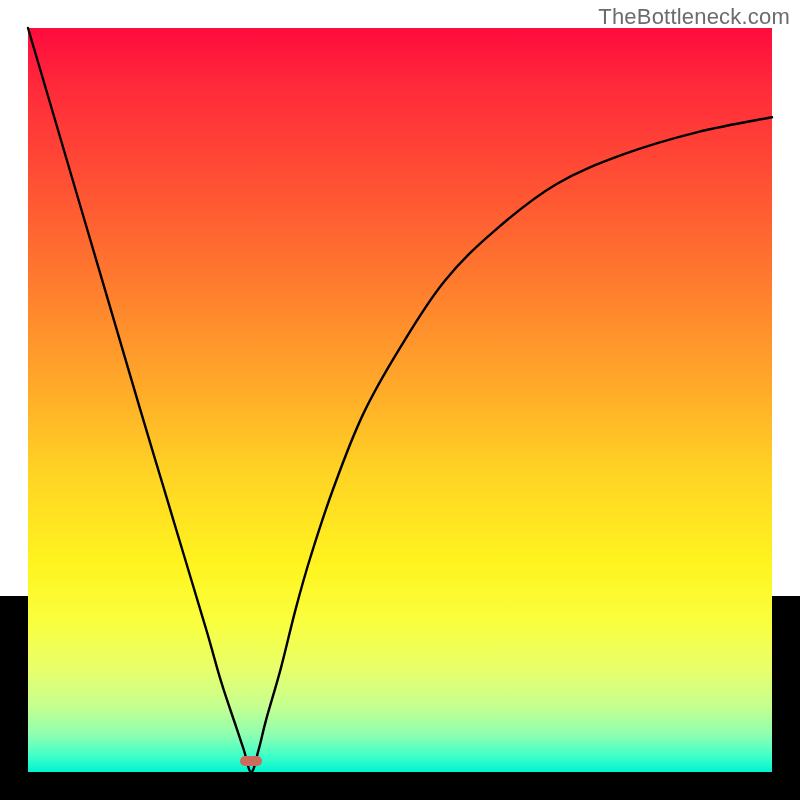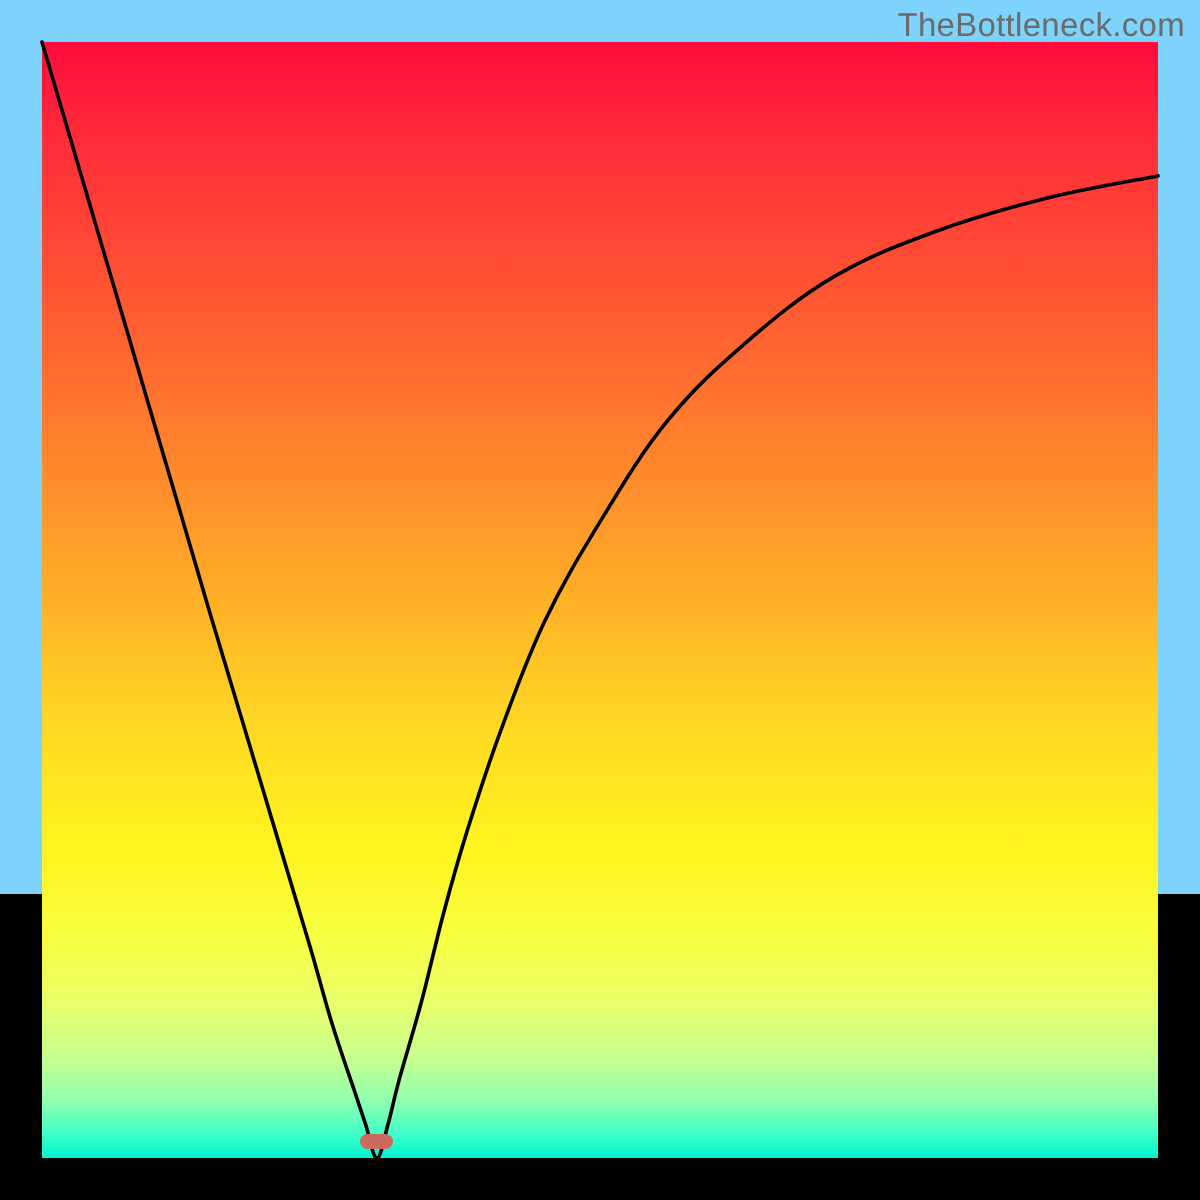--- a/index.html
+++ b/index.html
@@ -8,21 +8,21 @@
     width: 800px;
     height: 800px;
     overflow: hidden;
     background: #000;
     font-family: Arial, Helvetica, sans-serif;
   }
   .frame {
     position: absolute;
     left: 0; top: 0;
     width: 800px; height: 596px;
-    background: #7dd3fc;
+    background: #ffffff;
   }
   .plot {
     position: absolute;
     left: 28px;
     top: 28px;
     width: 744px;
     height: 744px;
     
     background: linear-gradient(to bottom,
       #ff0b3d 0%,

